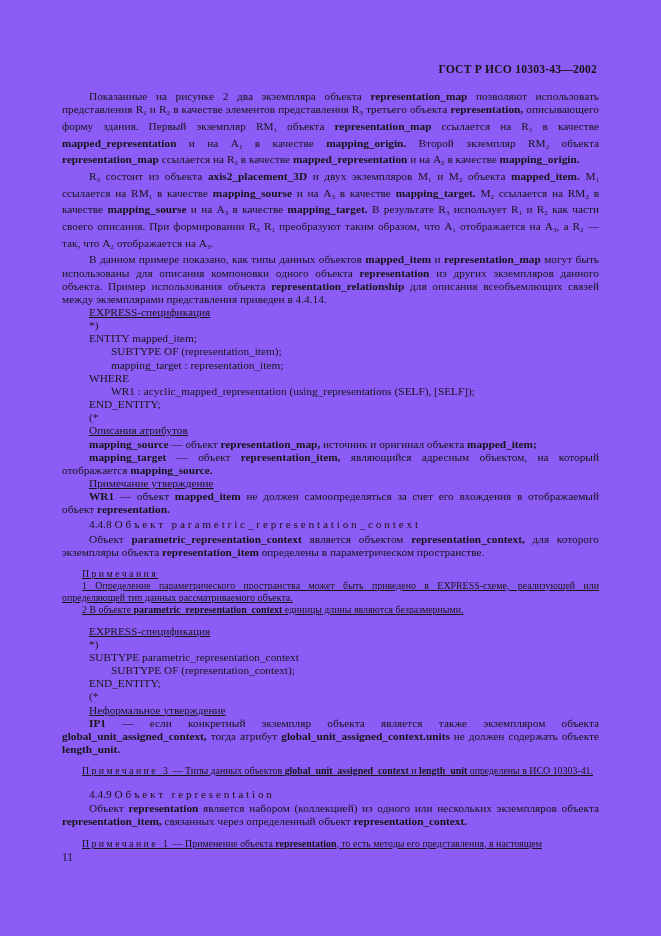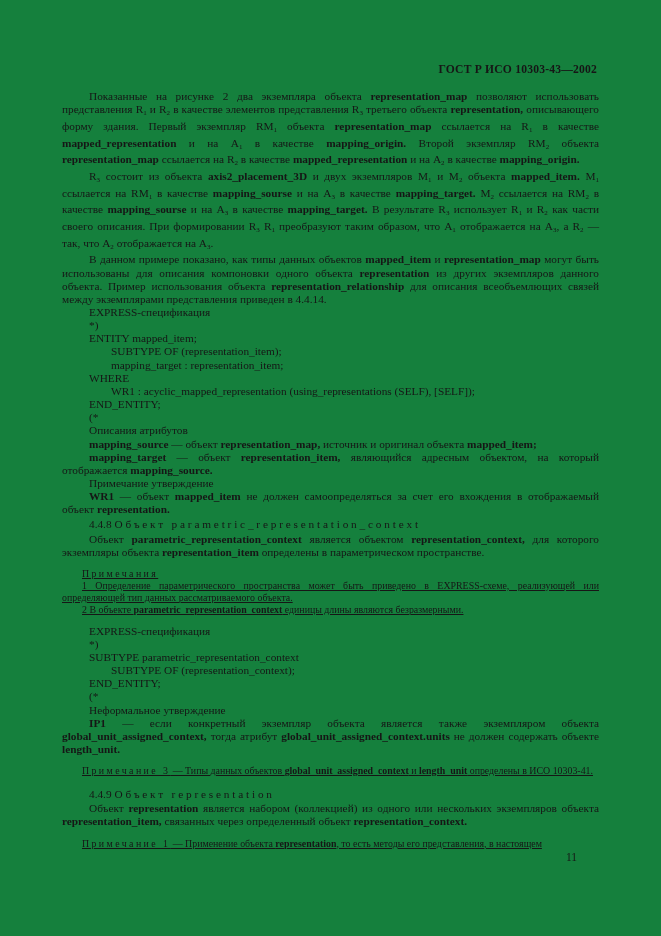--- a/index.html
+++ b/index.html
@@ -1,20 +1,20 @@
 <!DOCTYPE html>
 <html><head>
 <meta charset="utf-8">
 <style>
   html, body { margin: 0; padding: 0; background: #ffffff; }
   .page {
     position: relative;
     width: 661px;
     height: 936px;
-    background: #15803d;
+    background: #8b5cf6;
     font-family: "Liberation Serif", "DejaVu Serif", serif;
     color: #161616;
     overflow: hidden;
   }
   .hdr {
     position: absolute;
     top: 63px; left: 62px; right: 64px;
     text-align: right;
     font-weight: 700;
     font-size: 11.6px;
@@ -28,27 +28,27 @@
   .blk { font-size: 11.3px; line-height: 13.15px; }
   .blk.p { text-align: justify; text-indent: 27px; }
   .blk.code { padding-left: 27px; }
   .blk.code.ind1 { padding-left: 49px; }
   .blk.h { padding-left: 27px; margin-top: 2px; margin-bottom: 1px; white-space: nowrap; }
   .blk.h .ls { letter-spacing: 2.8px; }
   .blk.note { font-size: 9.9px; line-height: 11.9px; text-align: justify; text-indent: 20px; text-decoration: underline; }
   .blk.note .ls { letter-spacing: 2.4px; }
   .blk.gap { height: 9px; }
   .b { font-weight: 700; }
-  .u { }
+  .u { text-decoration: underline; }
   .ls { letter-spacing: 2.4px; margin-top: 8px; }
   .sub { font-size: 0.62em; vertical-align: -0.22em; letter-spacing: 0; }
   .pagenum {
     position: absolute;
     top: 851px; left: 62px; right: 84px;
-    text-align: right;
+    text-align: left;
     font-size: 11.5px;
   }
 </style>
 </head>
 <body>
 
 <div class="page">
   <div class="hdr">ГОСТ Р ИСО 10303-43—2002</div>
   <div class="docbody">
       <div class="blk p"><span>Показанные на рисунке 2 два экземпляра объекта </span><span class="b">representation_map</span><span> позволяют использовать представления R</span><span class="sub">1</span><span> и R</span><span class="sub">2</span><span> в качестве элементов представления R</span><span class="sub">3</span><span> третьего объекта </span><span class="b">representation,</span><span> описывающего форму здания. Первый экземпляр RM</span><span class="sub">1</span><span> объекта </span><span class="b">representation_map</span><span> ссылается на R</span><span class="sub">1</span><span> в качестве </span><span class="b">mapped_representation</span><span> и на A</span><span class="sub">1</span><span> в качестве </span><span class="b">mapping_origin.</span><span> Второй экземпляр RM</span><span class="sub">2</span><span> объекта </span><span class="b">representation_map</span><span> ссылается на R</span><span class="sub">2</span><span> в качестве </span><span class="b">mapped_representation</span><span> и на A</span><span class="sub">2</span><span> в качестве </span><span class="b">mapping_origin.</span></div>

